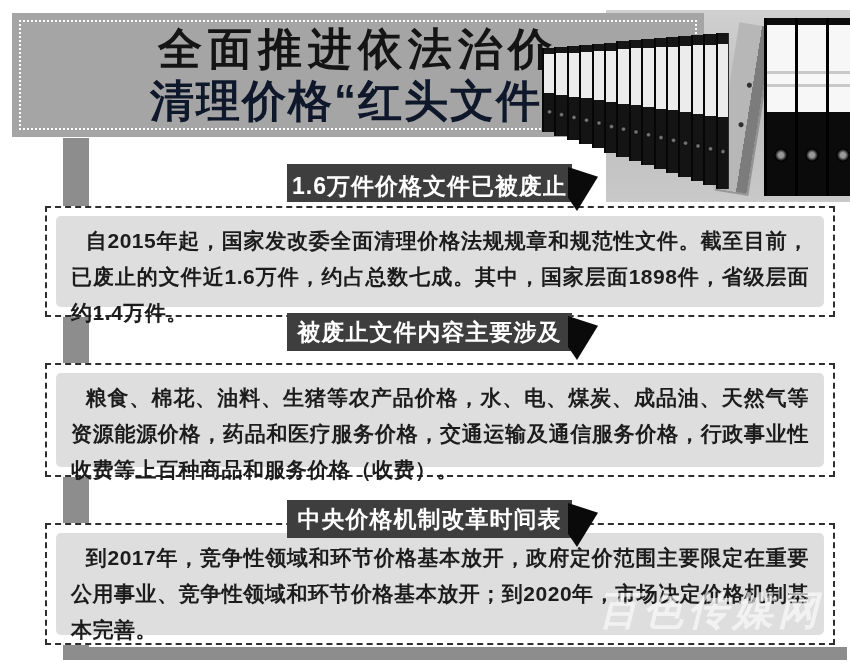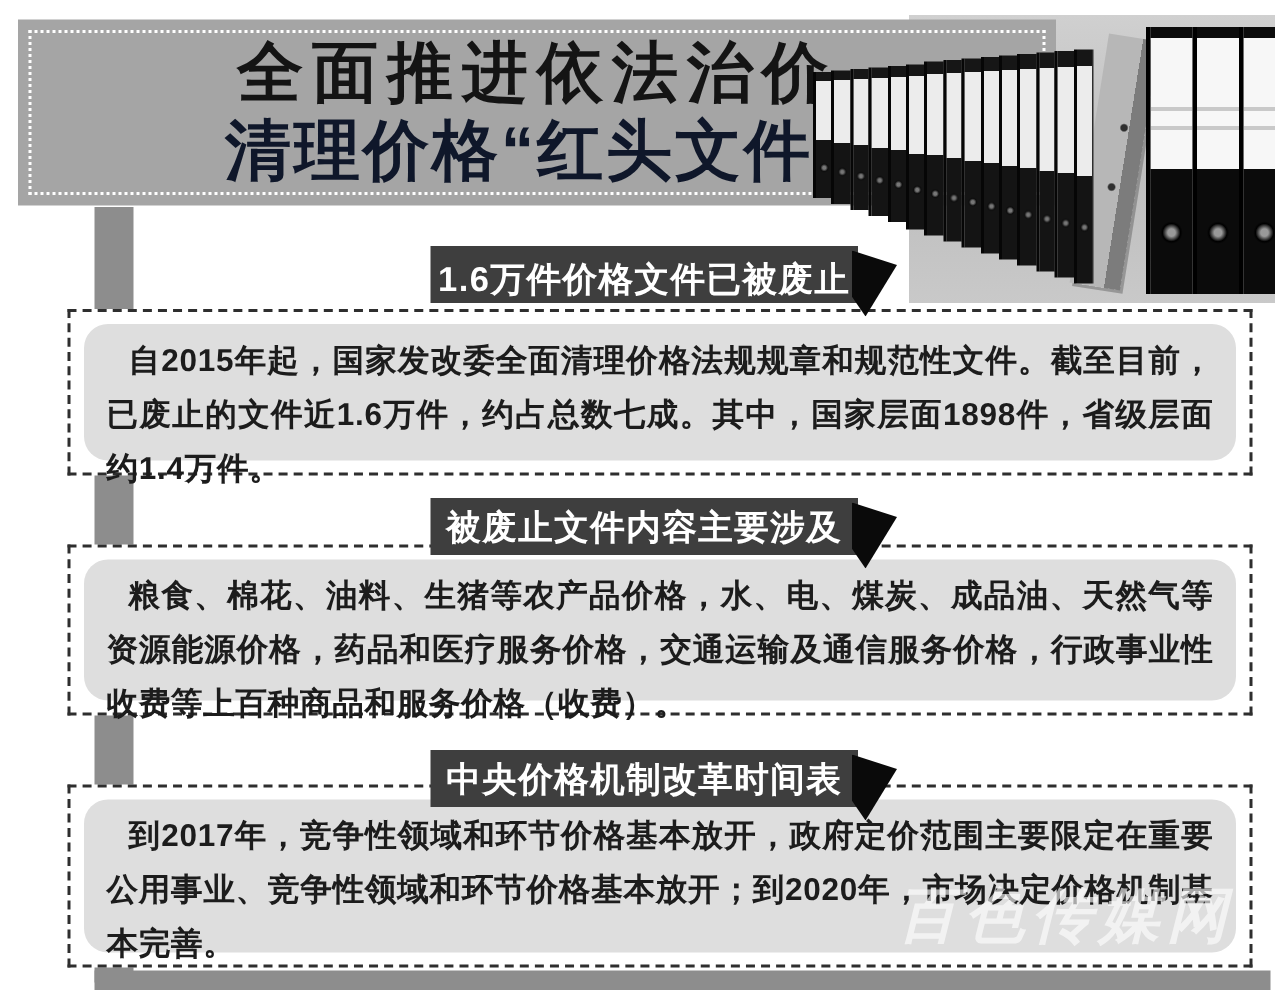--- a/index.html
+++ b/index.html
@@ -102,41 +102,41 @@
     white-space: nowrap;
   }
   .badge .fold {
     position: absolute;
     right: -26px; top: 3px;
     width: 30px; height: 44px;
     background: #0a0a0a;
     clip-path: polygon(0 0, 100% 22%, 30% 100%, 0 70%);
   }
   .badge.b1 { top: 164px; align-items: flex-end; }
-  .badge.b2 { top: 332px; }
+  .badge.b2 { top: 313px; }
   .badge.b3 { top: 500px; }
 
   
   .box {
     position: absolute;
     left: 45px;
     width: 790px;
     border: 2px dashed #2e2e2e;
     background: #ffffff;
     box-sizing: border-box;
     z-index: 4;
   }
   .box.x1 { top: 206px; height: 111px; }
   .box.x2 { top: 363px; height: 114px; }
   .box.x3 { top: 523px; height: 122px; }
   .box-inner {
     position: absolute;
     left: 9px; top: 8px; right: 9px; bottom: 8px;
     background: #dedede;
-    border-radius: 16px;
+    border-radius: 5px;
     padding: 7px 15px;
     box-sizing: border-box;
   }
   .box-inner p {
     margin: 0;
     font-size: 21px;
     font-weight: bold;
     line-height: 36px;
     color: #1c1c1c;
     text-align: justify;

